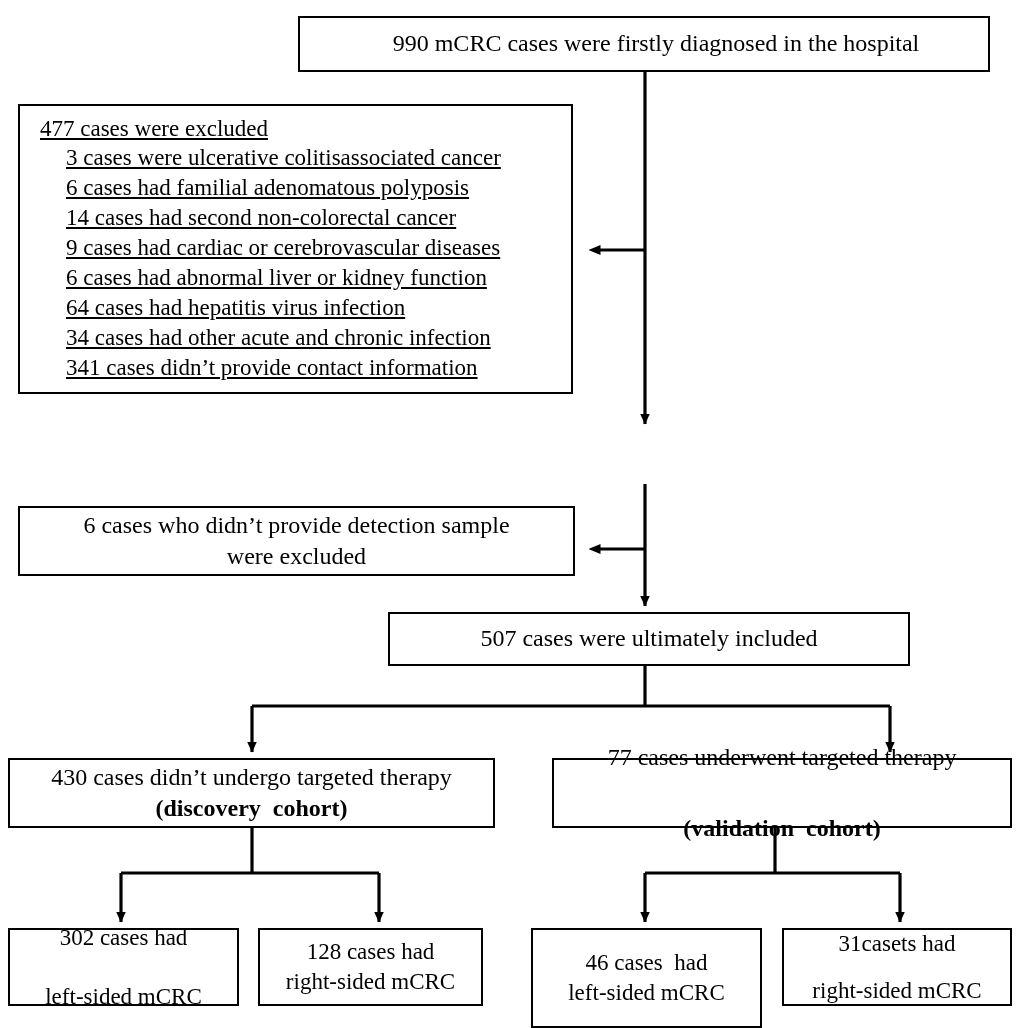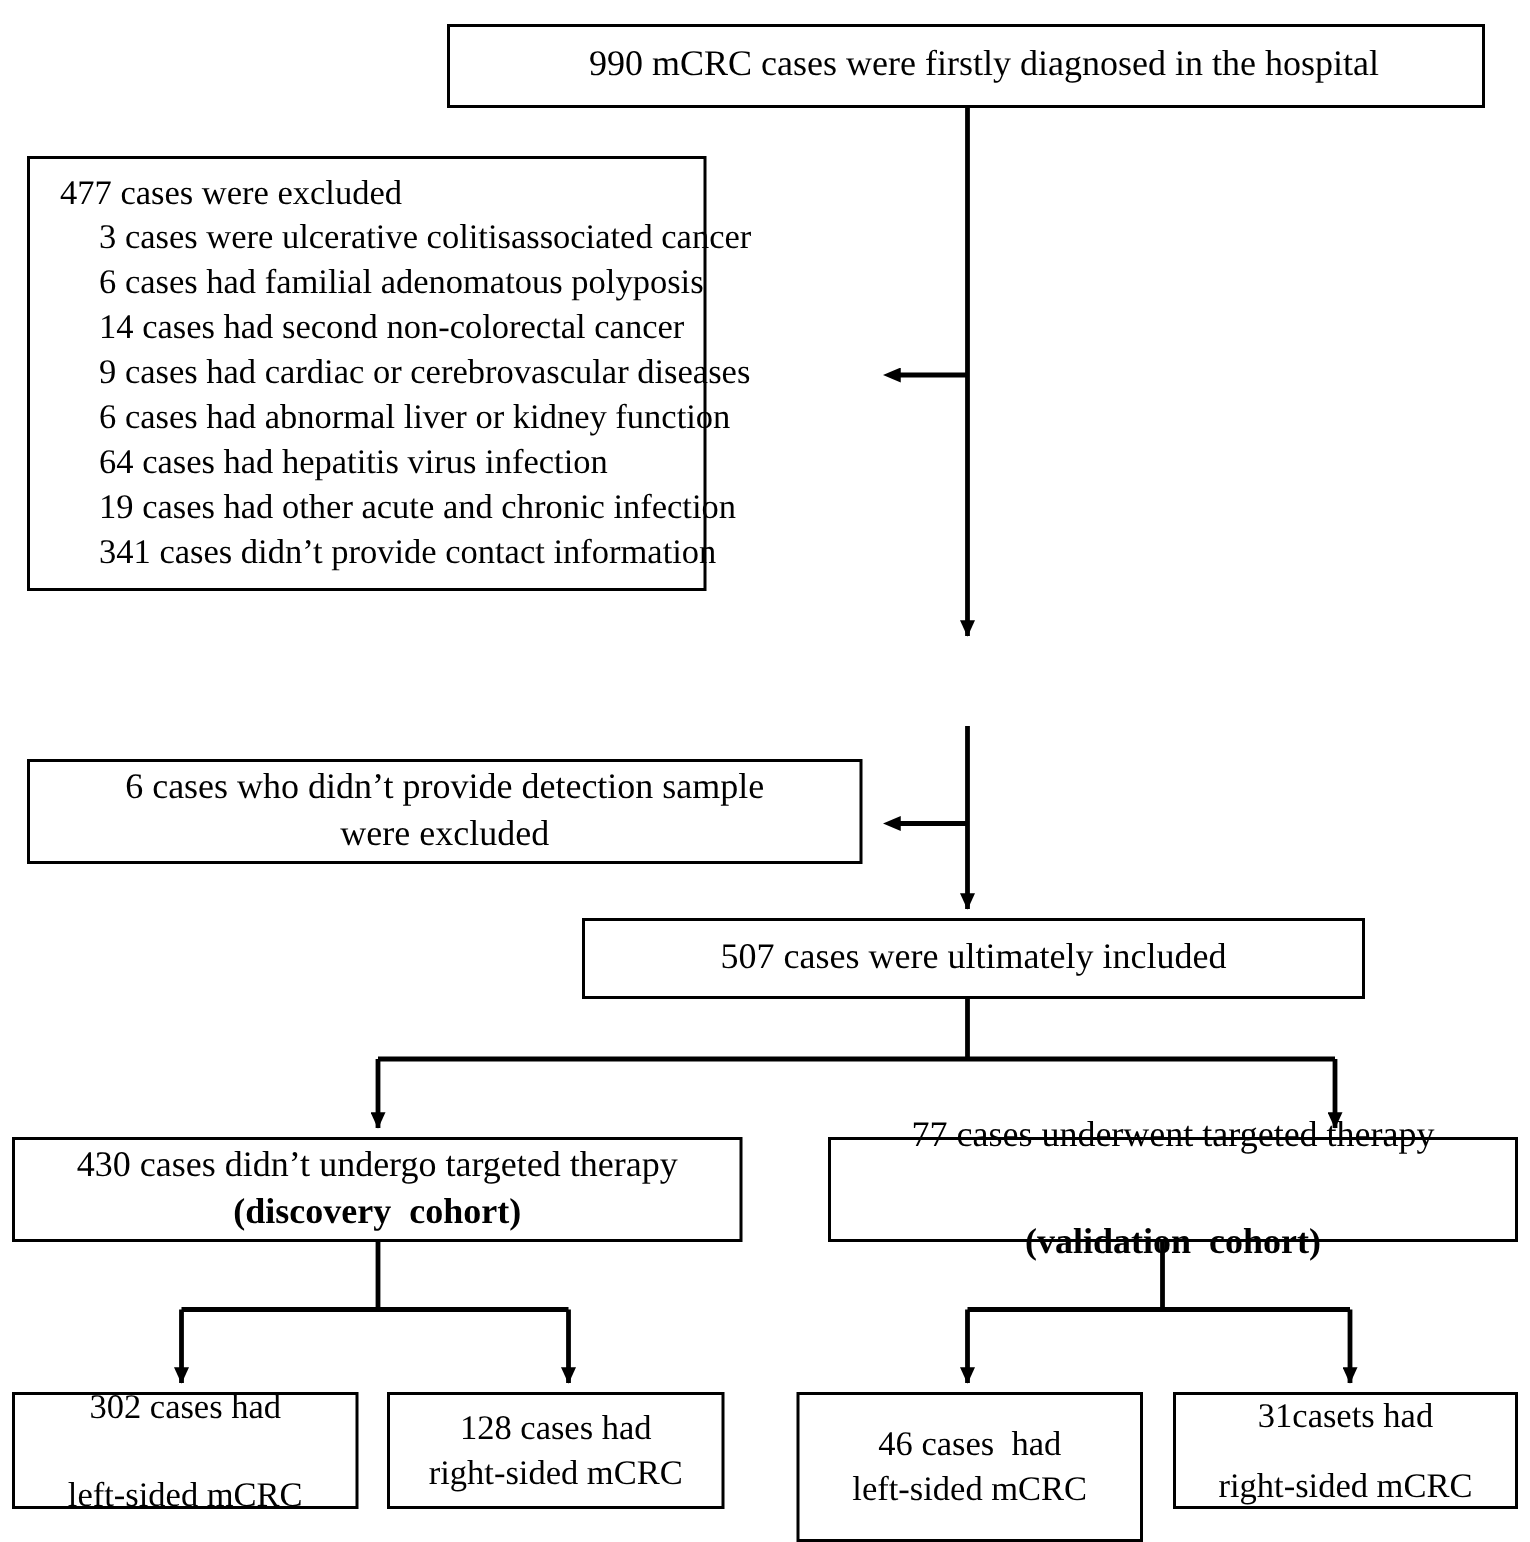--- a/index.html
+++ b/index.html
@@ -40,21 +40,21 @@
     white-space: pre;
     line-height: 1.30;
   }
   .t-main  { font-size: 24px; }
   .t-list  { font-size: 23px; }
   .t-small { font-size: 23px; }
   .bold    { font-weight: bold; }
 
   
   #node-top        { left: 298px; top: 16px;  width: 692px; height: 56px; padding-left: 24px; }
-  #node-excluded   { left: 18px;  top: 104px; width: 453px; height: 290px; padding: 8px 0 10px 18px; }
+  #node-excluded   { left: 18px;  top: 104px; width: 555px; height: 290px; padding: 8px 0 10px 18px; text-decoration: underline; }
   #node-enrolled   { left: 388px; top: 430px; width: 527px; height: 54px; }
   #node-nosample   { left: 18px;  top: 506px; width: 557px; height: 70px; text-align: right; }
   #node-included   { left: 388px; top: 612px; width: 522px; height: 54px; }
   #node-discovery  { left: 8px;   top: 758px; width: 487px; height: 70px; }
   #node-validation { left: 552px; top: 758px; width: 460px; height: 70px; gap: 40px; }
   #node-b1         { left: 8px;   top: 928px; width: 231px; height: 78px; gap: 29px; }
   #node-b2         { left: 258px; top: 928px; width: 225px; height: 78px; }
   #node-b3         { left: 531px; top: 928px; width: 231px; height: 100px; }
   #node-b4         { left: 782px; top: 928px; width: 230px; height: 78px; gap: 17px; }
 
@@ -105,21 +105,21 @@
   </div>
 
   <div class="node leftal" id="node-excluded">
     <span class="line t-list excl-head">477 cases were excluded</span>
     <span class="line t-list excl-item">3 cases were ulcerative colitisassociated cancer</span>
     <span class="line t-list excl-item">6 cases had familial adenomatous polyposis</span>
     <span class="line t-list excl-item">14 cases had second non-colorectal cancer</span>
     <span class="line t-list excl-item">9 cases had cardiac or cerebrovascular diseases</span>
     <span class="line t-list excl-item">6 cases had abnormal liver or kidney function</span>
     <span class="line t-list excl-item">64 cases had hepatitis virus infection</span>
-    <span class="line t-list excl-item">19 cases had other acute and chronic infection</span>
+    <span class="line t-list excl-item">34 cases had other acute and chronic infection</span>
     <span class="line t-list excl-item">341 cases didn’t provide contact information</span>
   </div>
 
 
   <div class="node center" id="node-nosample">
     <span class="line t-main">6 cases who didn’t provide detection sample</span>
     <span class="line t-main">were excluded</span>
   </div>
 
   <div class="node center" id="node-included">

